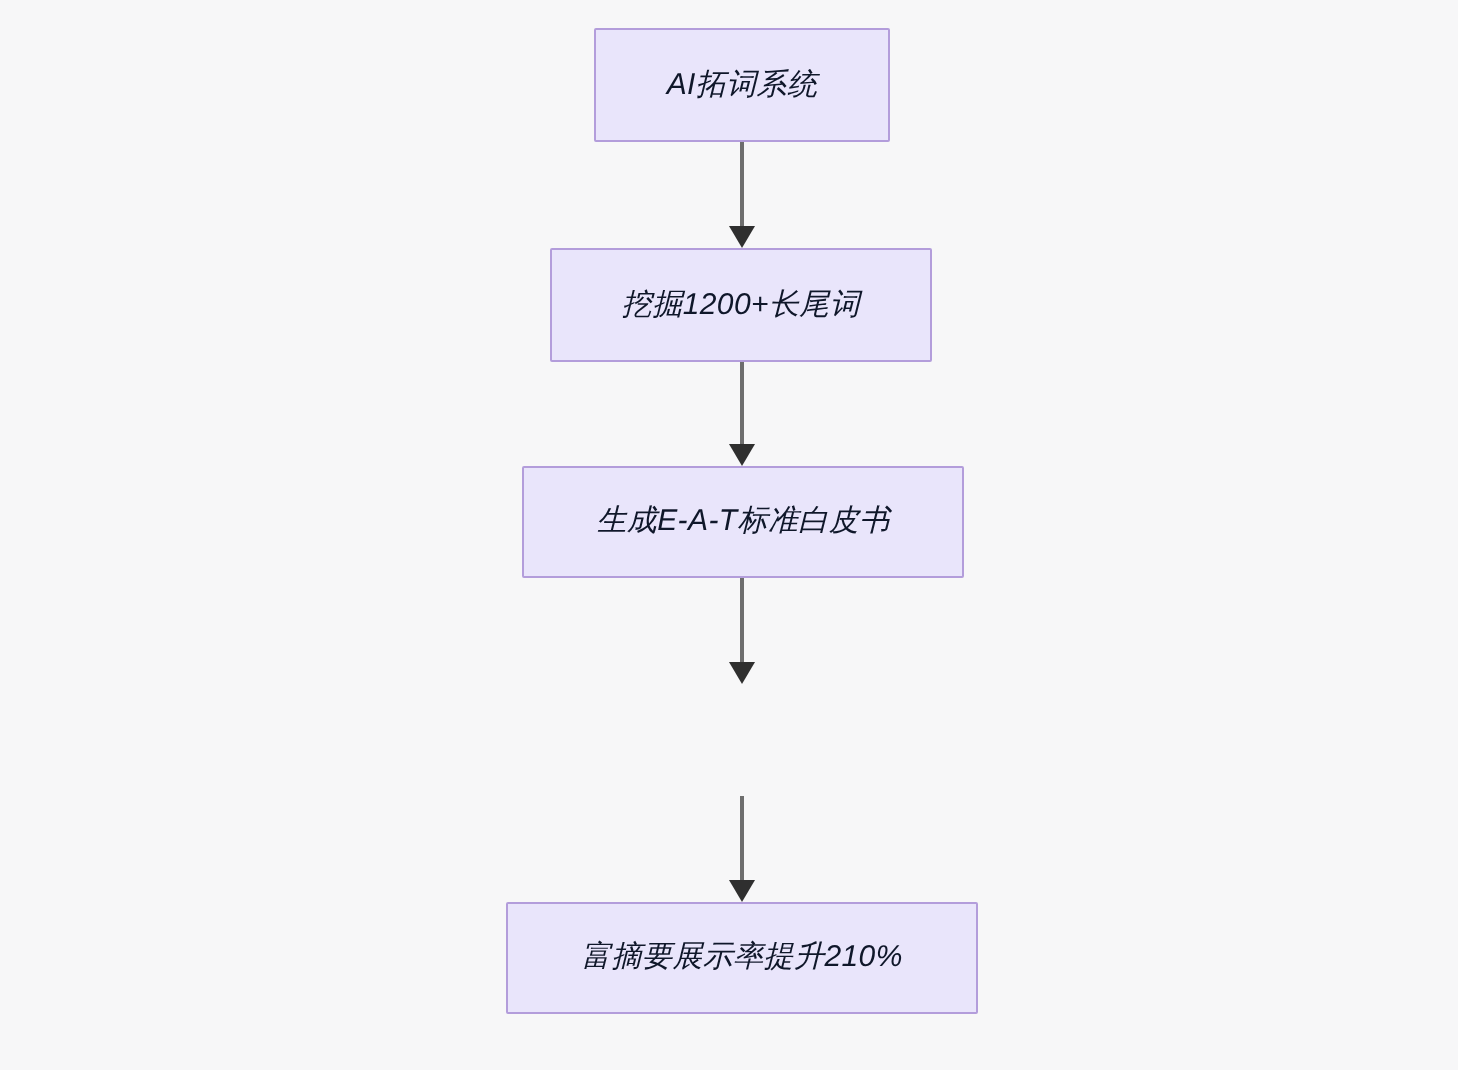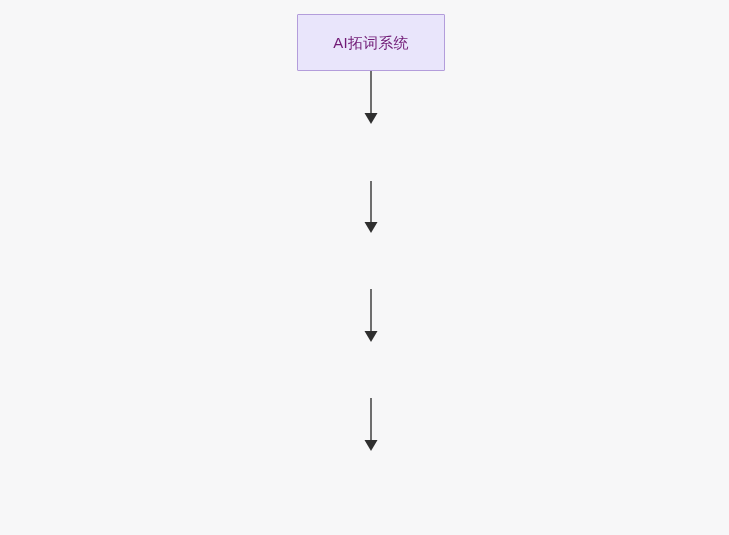--- a/index.html
+++ b/index.html
@@ -23,26 +23,27 @@
     box-sizing: border-box;
     background: #e9e5fb;
     border: 1.4px solid #b39ddb;
     border-radius: 1px;
     display: flex;
     align-items: center;
     justify-content: center;
     text-align: center;
   }
   .node-label {
-    color: #701a75;
+    color: #0f172a;
     font-size: 15px;
     line-height: 1.2;
     letter-spacing: 0.2px;
     white-space: nowrap;
     font-family: "Liberation Sans", "DejaVu Sans", sans-serif;
+    font-style: italic;
   }
   .edge {
     position: absolute;
     overflow: visible;
     pointer-events: none;
   }
   .edge-line {
     stroke: #6e6e6e;
     stroke-width: 2;
     fill: none;
@@ -74,17 +75,26 @@
 
   <svg class="edge" style="left:353px; top:392px; width:36px; height:66px;" viewBox="0 0 36 66">
     <line class="edge-line" x1="18" y1="6" x2="18" y2="52"></line>
     <polygon class="edge-arrowhead" points="18,59 11.5,48 24.5,48"></polygon>
   </svg>
 
   <div class="node" style="left:297px; top:14px; width:148px; height:57px;">
     <span class="node-label">AI拓词系统</span>
   </div>
 
+  <div class="node" style="left:275px; top:124px; width:191px; height:57px;">
+    <span class="node-label">挖掘1200+长尾词</span>
+  </div>
+
+  <div class="node" style="left:261px; top:233px; width:221px; height:56px;">
+    <span class="node-label">生成E-A-T标准白皮书</span>
+  </div>
 
 
-
+  <div class="node" style="left:253px; top:451px; width:236px; height:56px;">
+    <span class="node-label">富摘要展示率提升210%</span>
+  </div>
 
 </div>
 
 </body></html>

